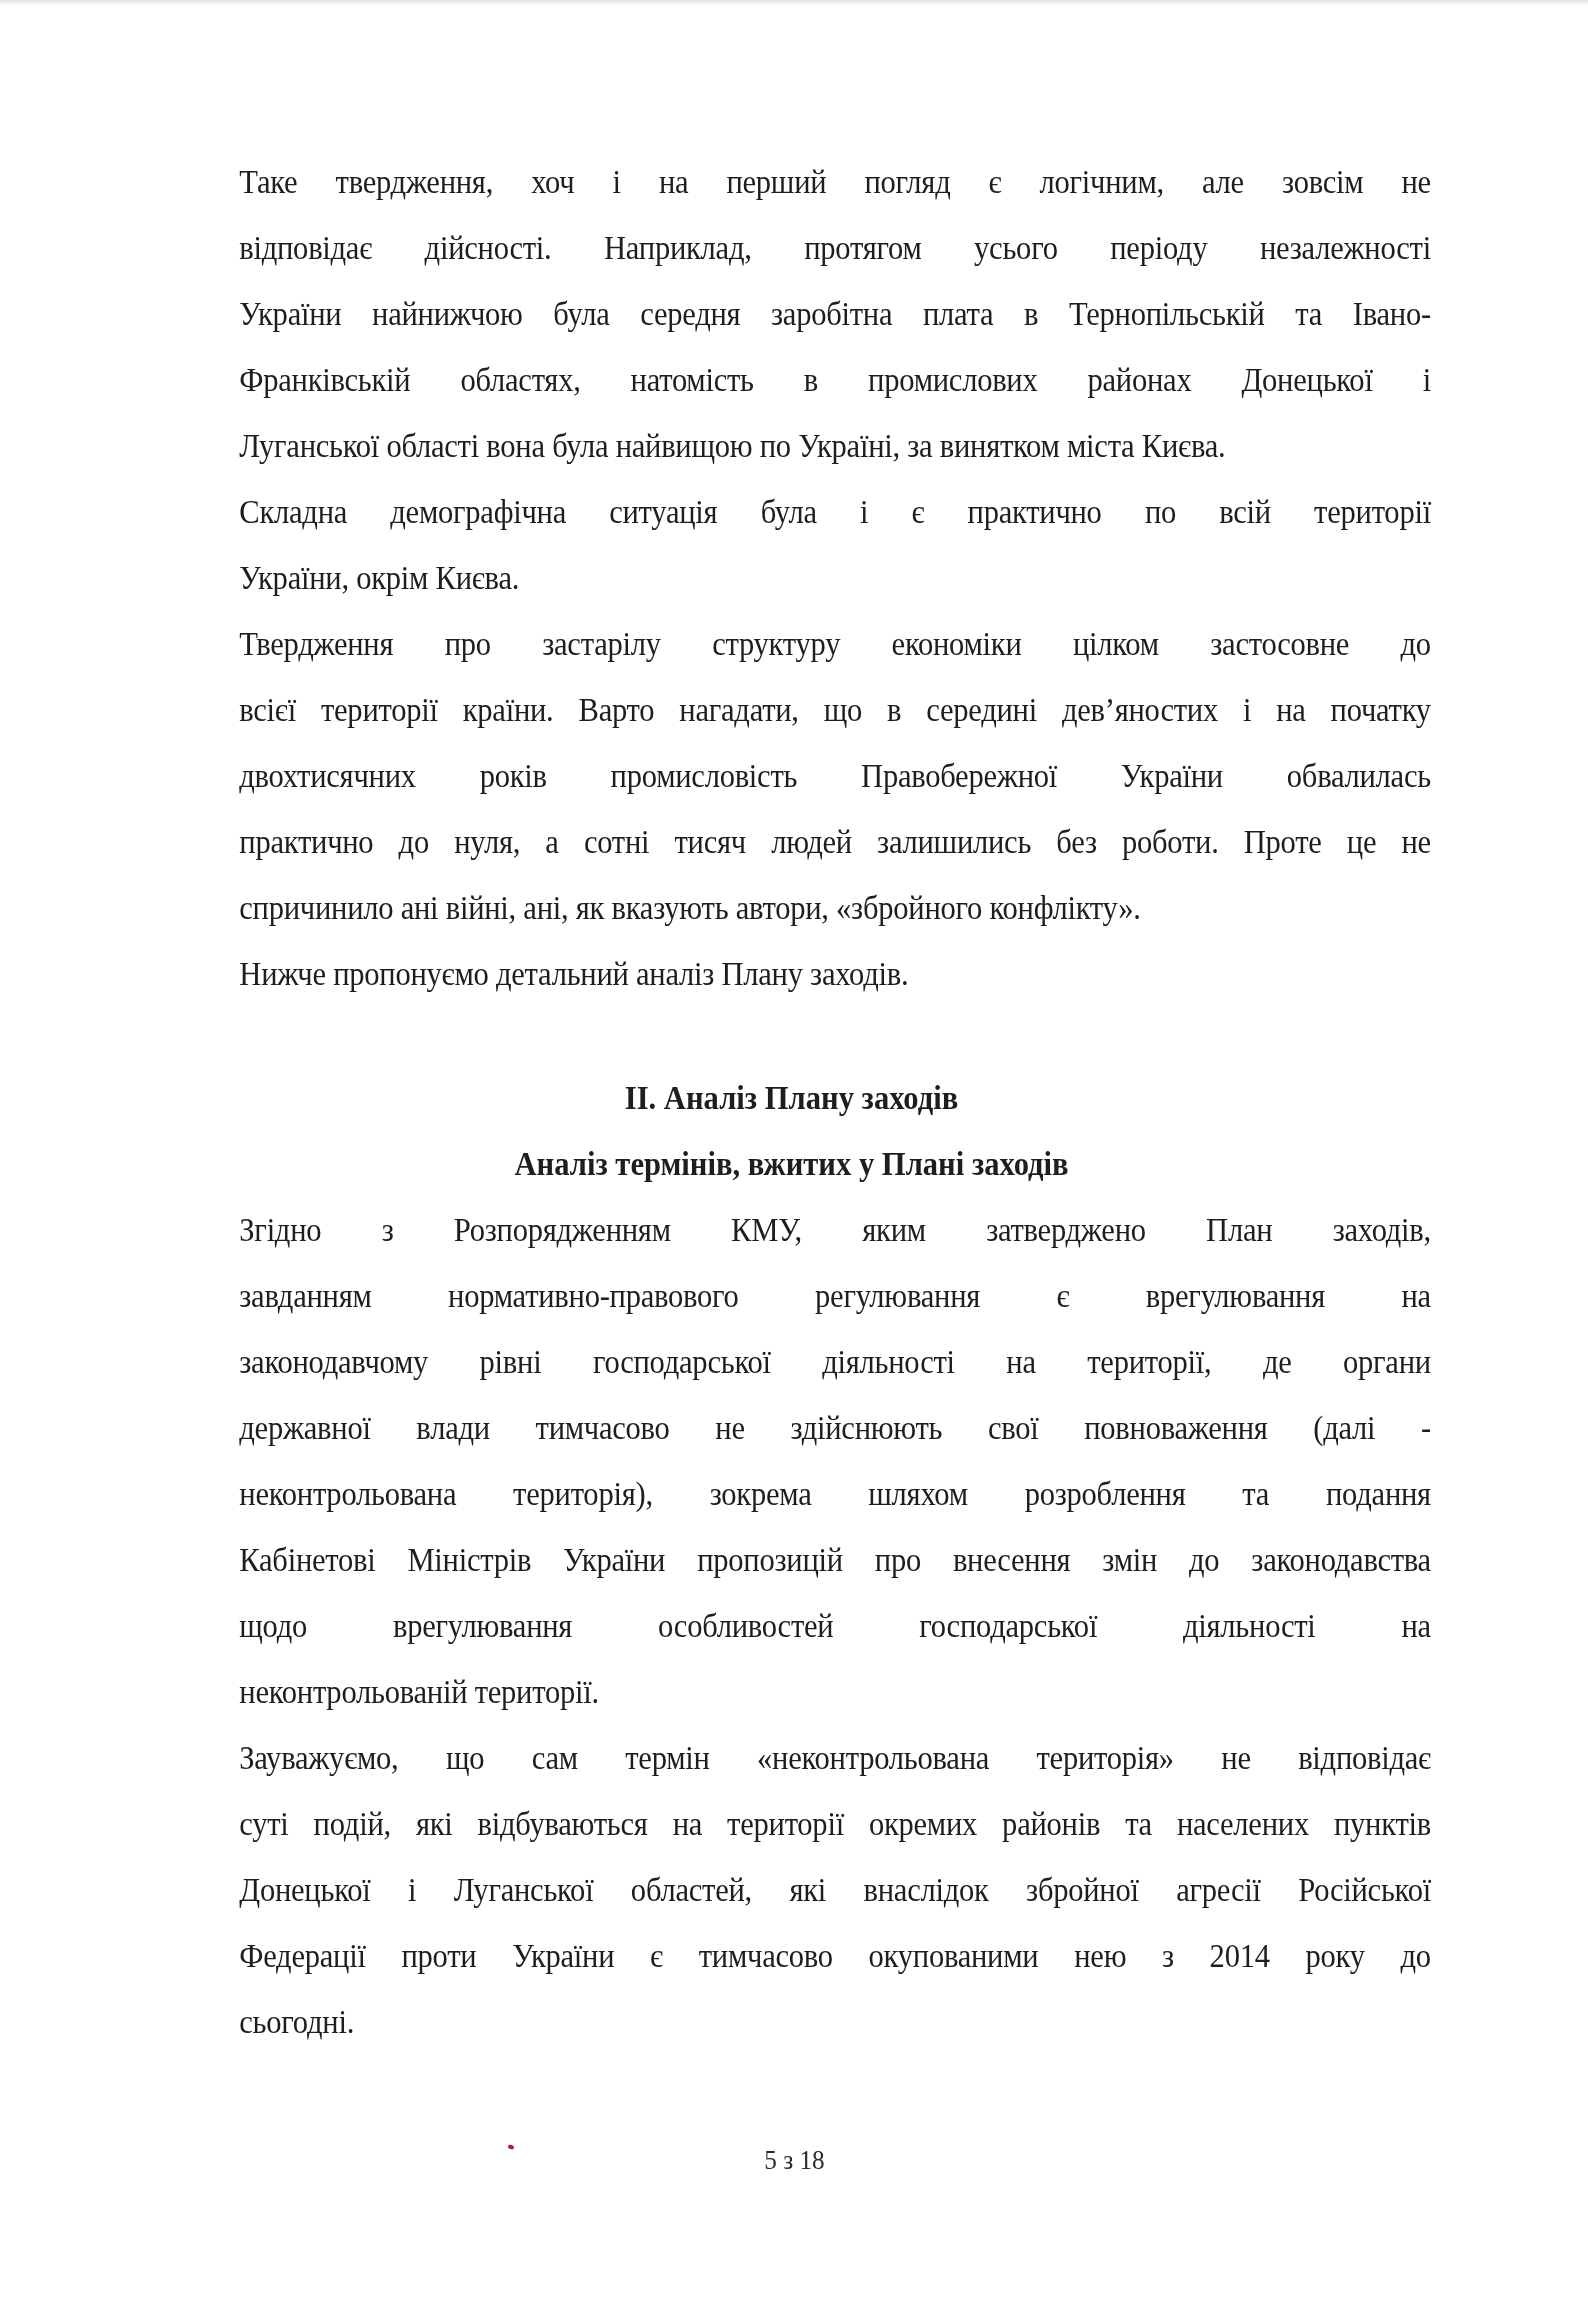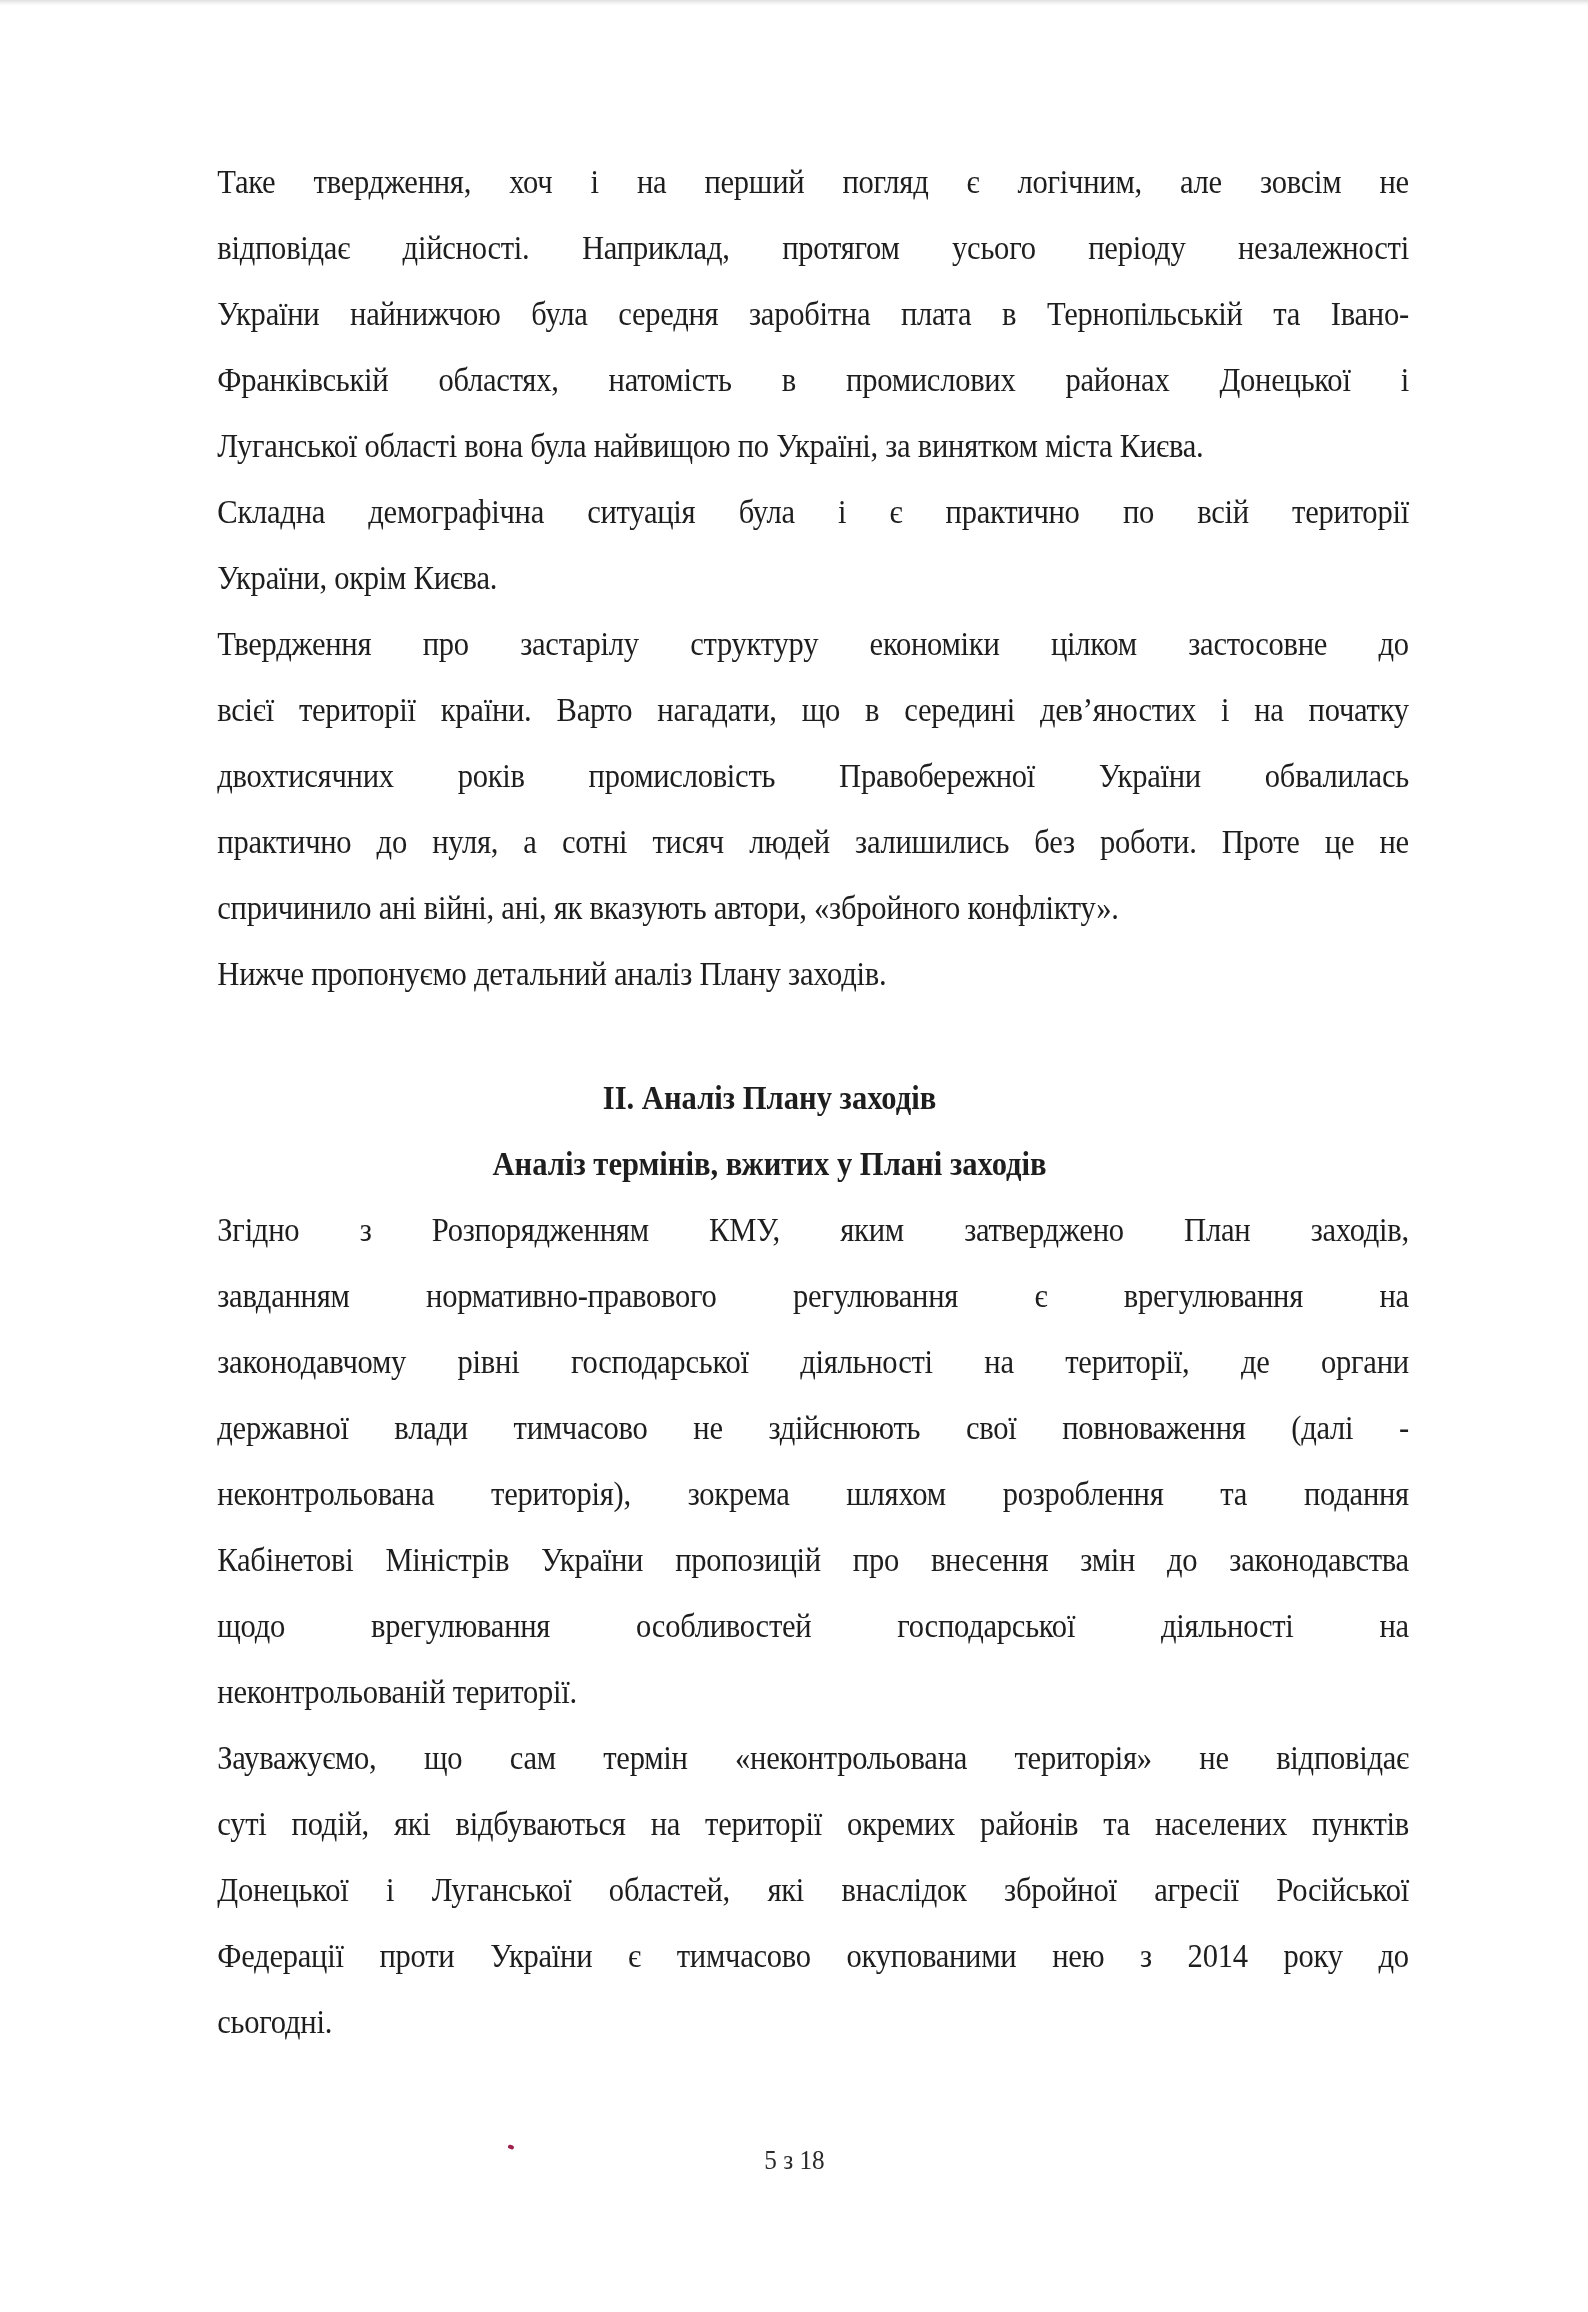--- a/index.html
+++ b/index.html
@@ -17,21 +17,21 @@
     }
     .scan-edge {
       position: absolute;
       left: 0; top: 0;
       width: 1589px; height: 5.6px;
       background: linear-gradient(to bottom, #d8d8d8, #f4f4f4 60%, #ffffff);
       opacity: 0.8;
     }
     .page {
       position: absolute;
-      left: 130px;
+      left: 152px;
       top: 149px;
       width: 1279px;
     }
     .para {
       margin: 0;
       font-size: 34px;
       line-height: 66px;
       text-align: justify;
       text-align-last: left;
       letter-spacing: -0.3px;

